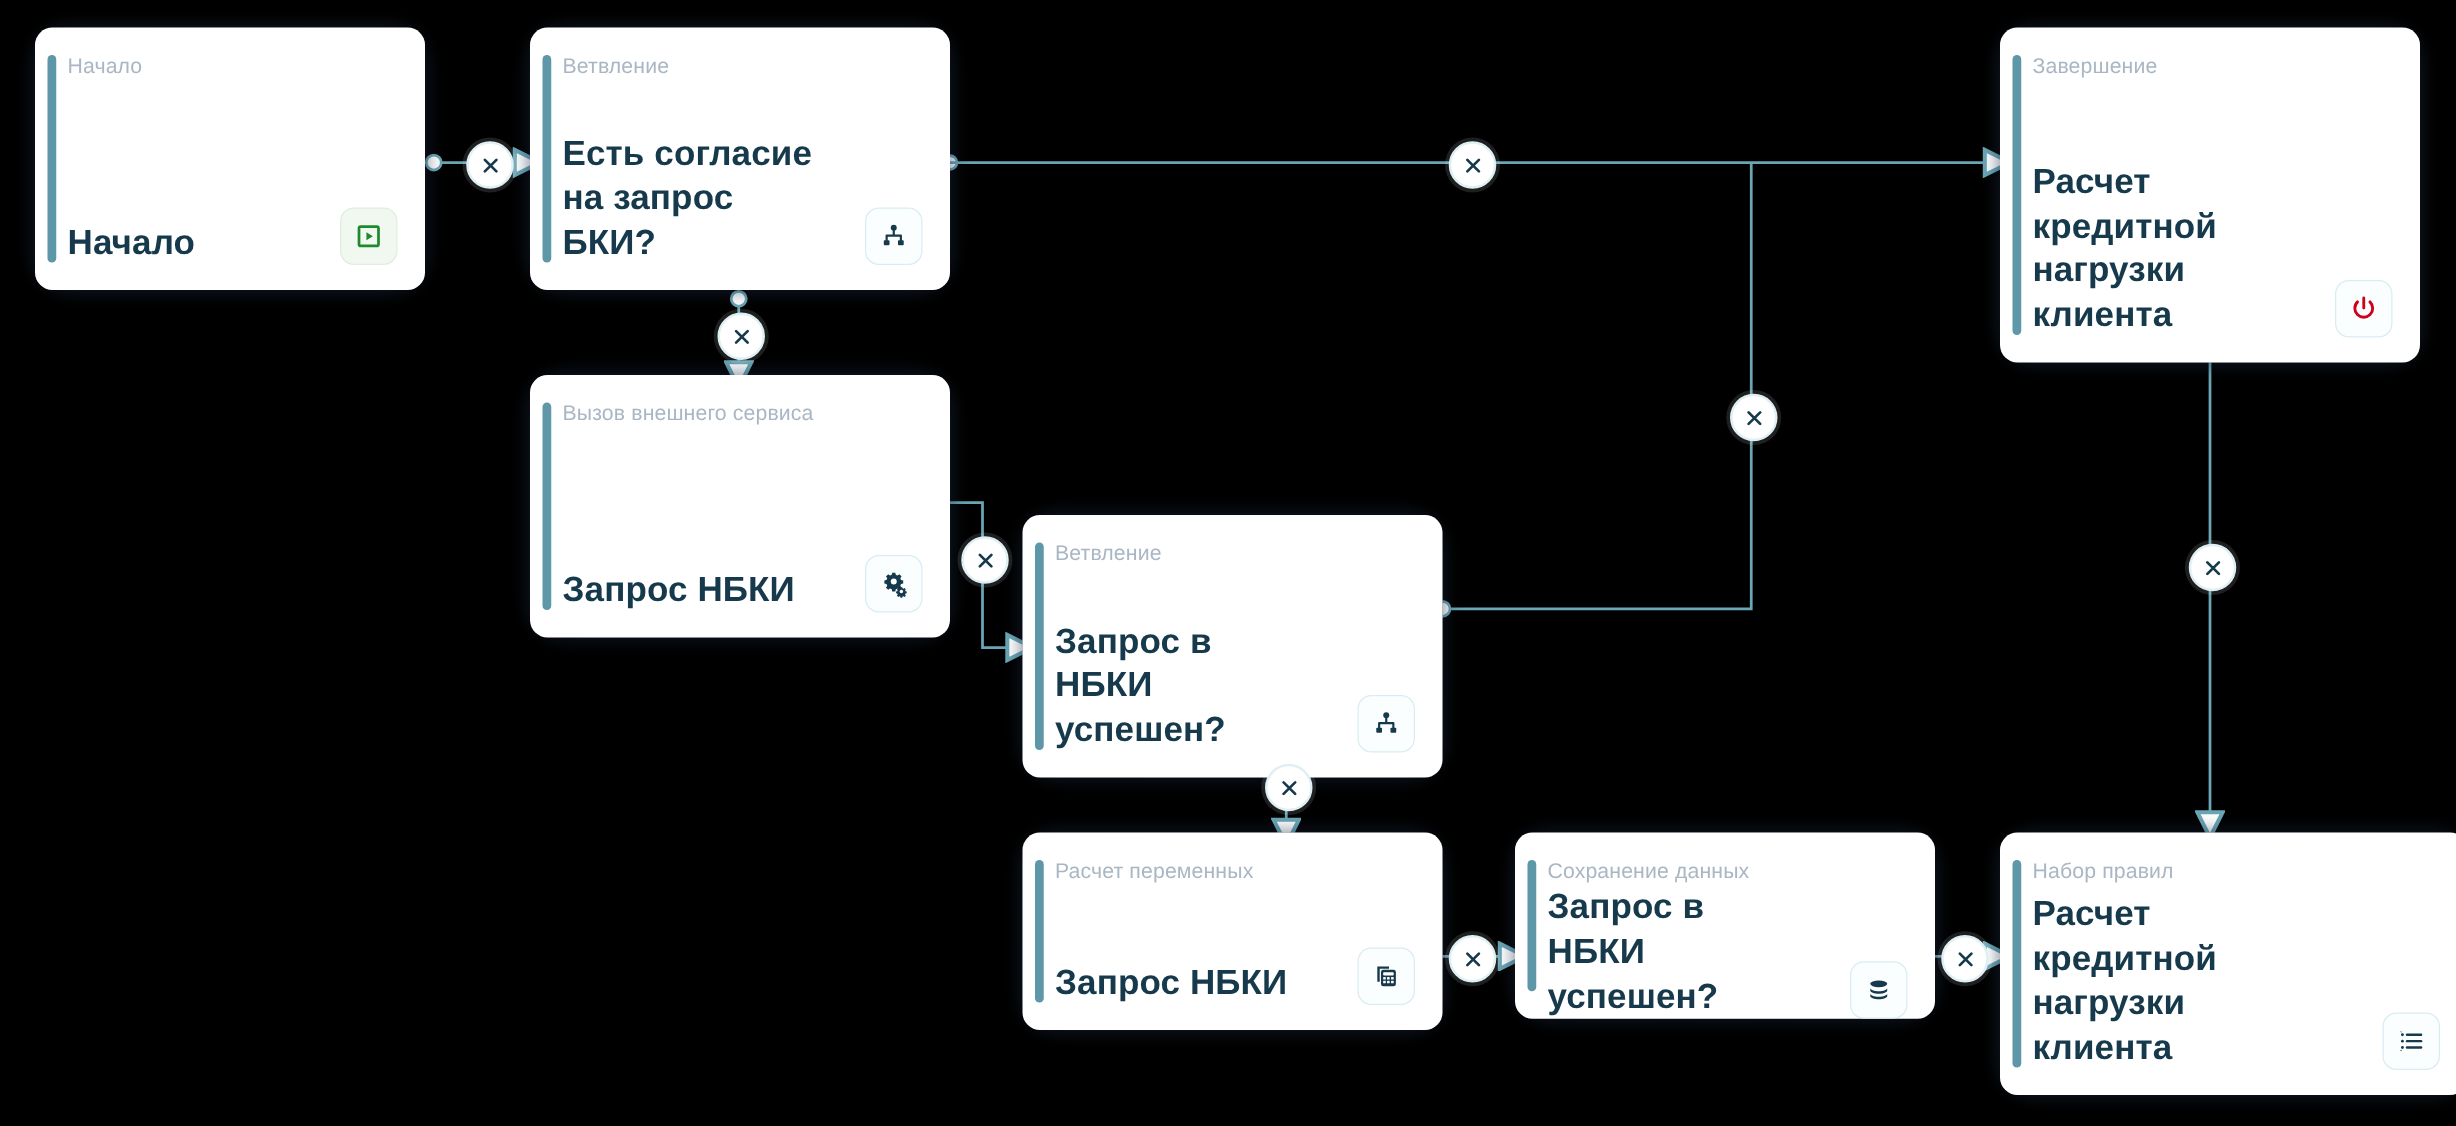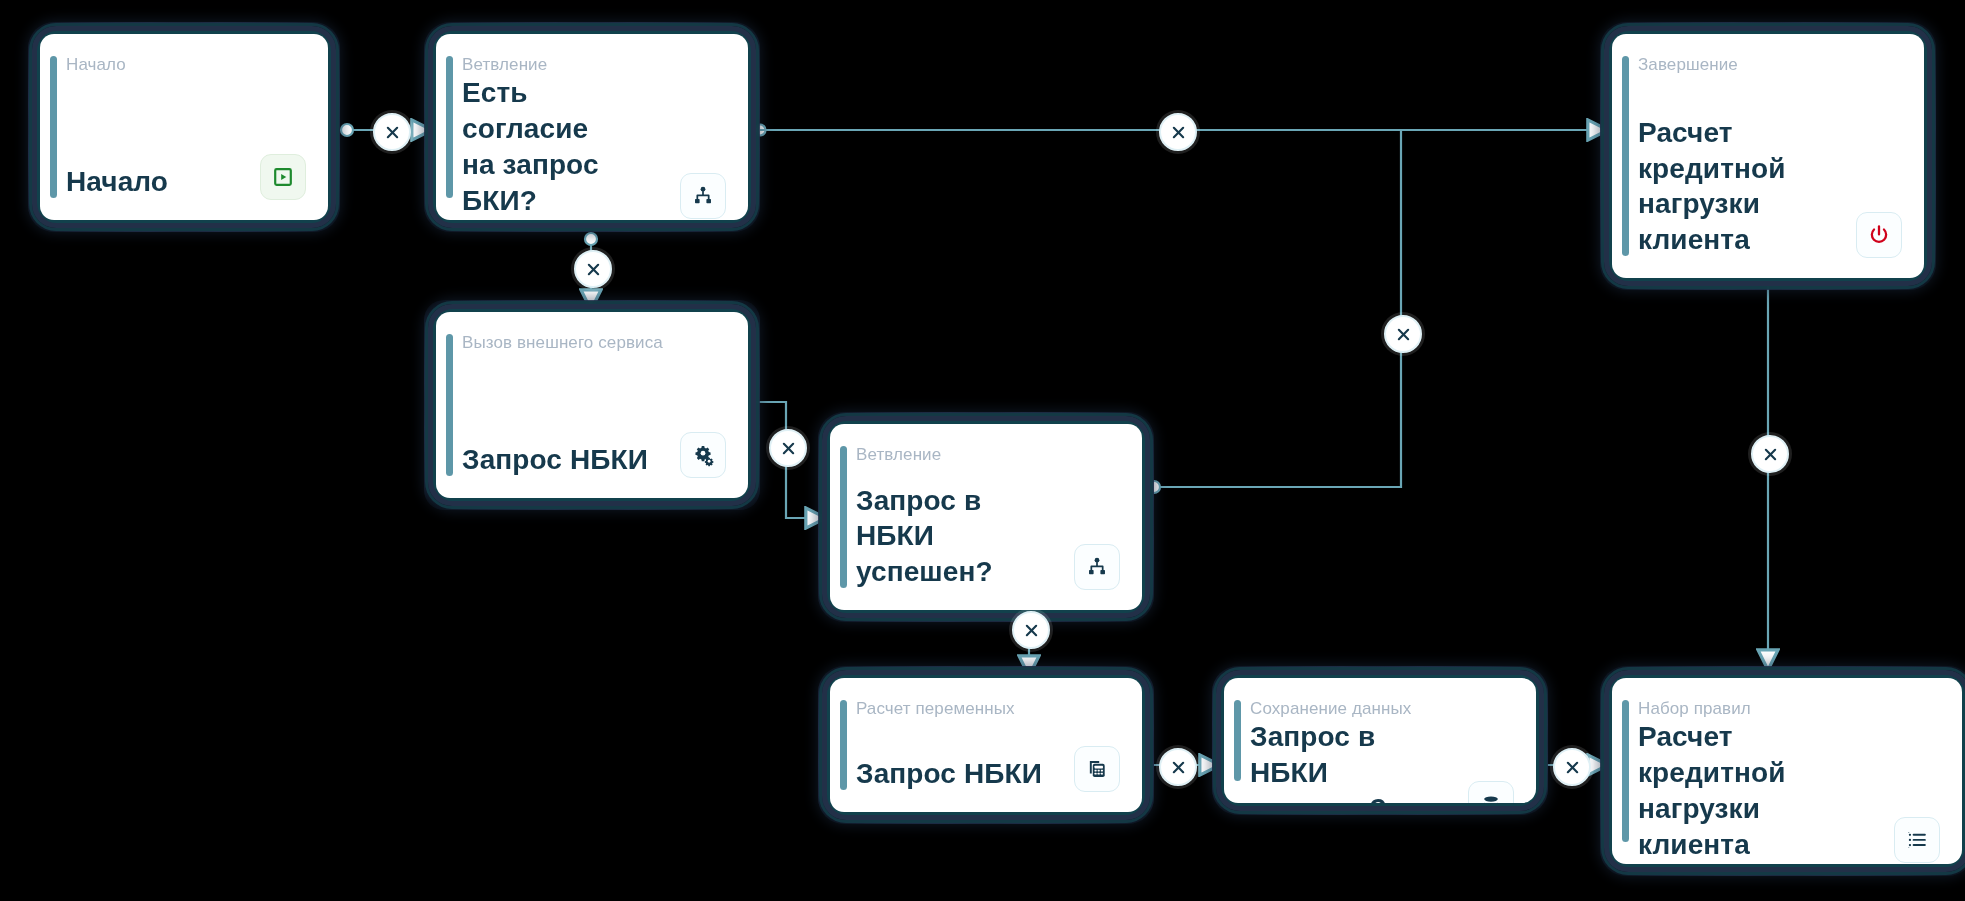--- a/index.html
+++ b/index.html
@@ -20,21 +20,20 @@
     left:0;top:0;
     width:1965px;height:901px;
     pointer-events:none;
   }
 
   
   .node{
     position:absolute;
     box-sizing:border-box;
     border-radius:26px;
-    padding:12px;
     background:
       radial-gradient(ellipse at 50% 50%, rgba(26,42,66,0.0) 58%, rgba(32,48,74,0.95) 72%, rgba(22,34,54,0.85) 86%, rgba(10,16,26,0.0) 100%);
   }
   .node::before{
     content:"";
     position:absolute;
     left:4px;top:4px;right:4px;bottom:4px;
     border-radius:24px;
     border:6px solid #223048;
     box-shadow:0 0 0 3px rgba(20,58,70,0.95), 0 0 14px 5px rgba(30,46,70,0.55);

